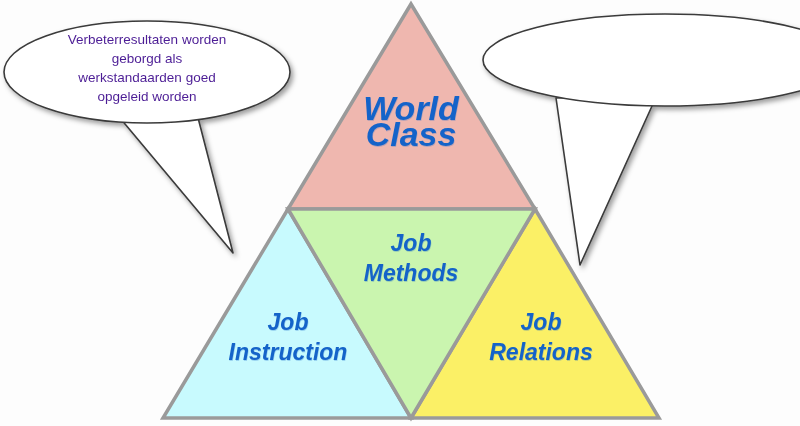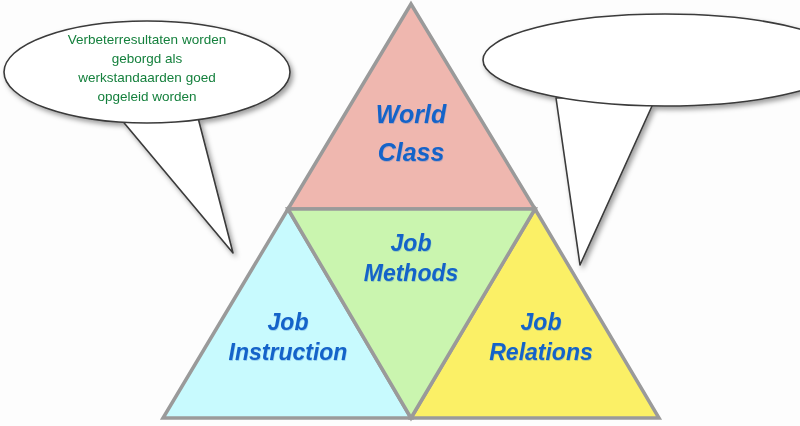--- a/index.html
+++ b/index.html
@@ -18,21 +18,21 @@
   #stage svg.layer {
     position: absolute;
     left: 0;
     top: 0;
     width: 800px;
     height: 426px;
   }
   .bubble-text {
     position: absolute;
     text-align: center;
-    color: #15803d;
+    color: #4c1d95;
     font-family: "Liberation Sans", sans-serif;
     font-size: 13.5px;
     line-height: 19px;
     white-space: pre-line;
     pointer-events: none;
   }
   #bubble-left-text {
     left: 22px;
     top: 30px;
     width: 250px;
@@ -50,22 +50,22 @@
     font-weight: bold;
     font-style: italic;
     white-space: pre-line;
     pointer-events: none;
     text-shadow: 0.5px 0.5px 0 rgba(20,99,201,0.25);
   }
   #label-world-class {
     left: 331px;
     top: 95px;
     width: 160px;
-    font-size: 25px;
-    line-height: 38px;
+    font-size: 34px;
+    line-height: 26px;
   }
   #label-job-methods {
     left: 330px;
     top: 228px;
     width: 162px;
     font-size: 23px;
     line-height: 30px;
   }
   #label-job-instruction {
     left: 188px;

